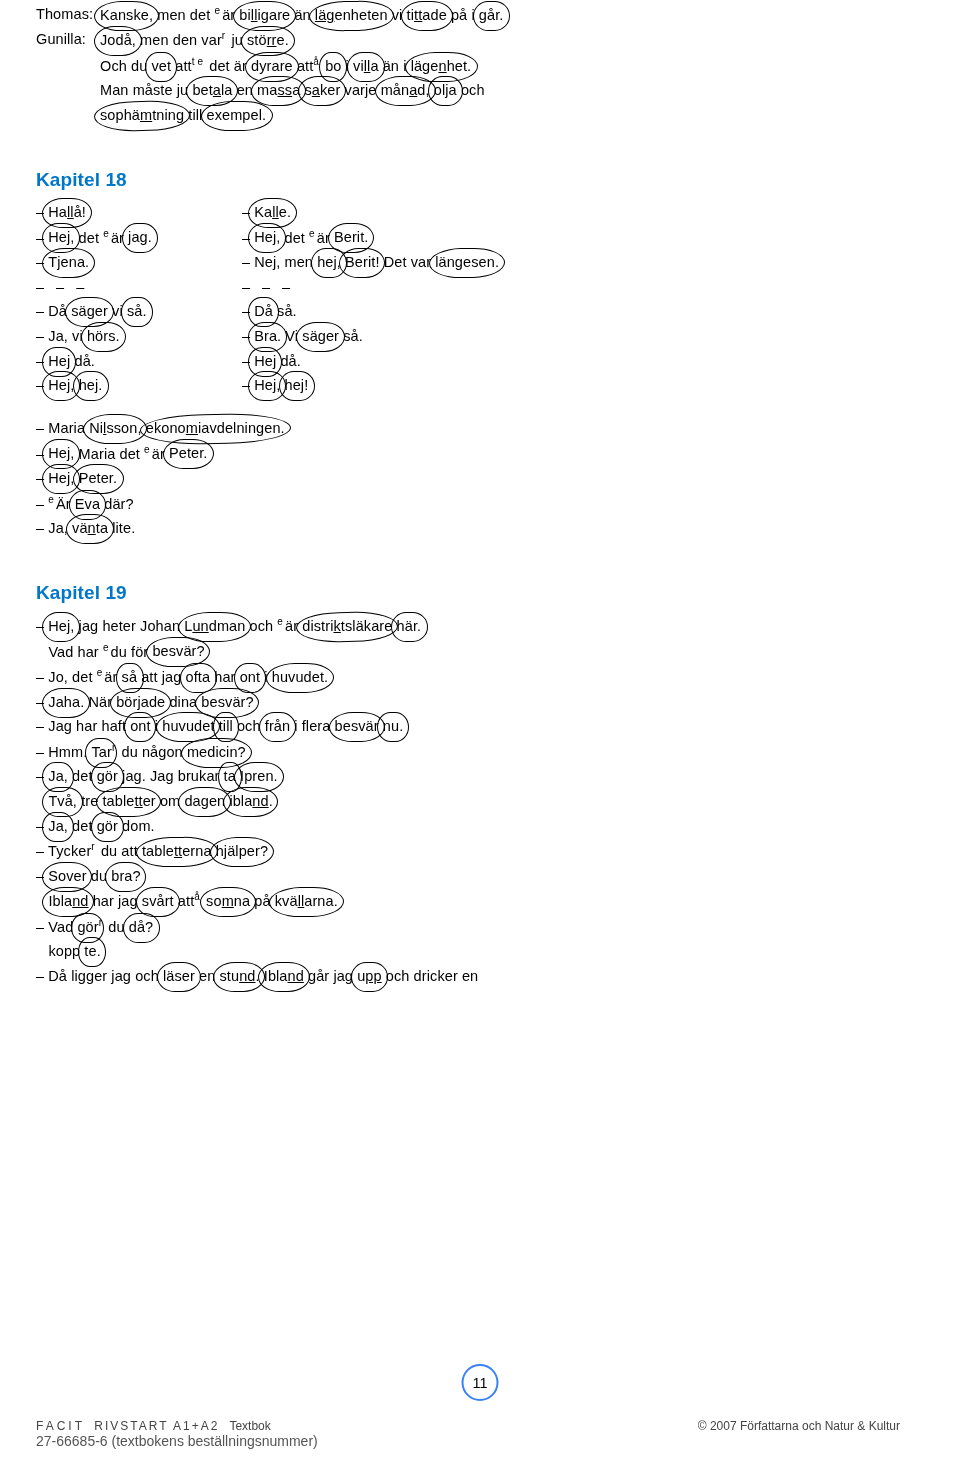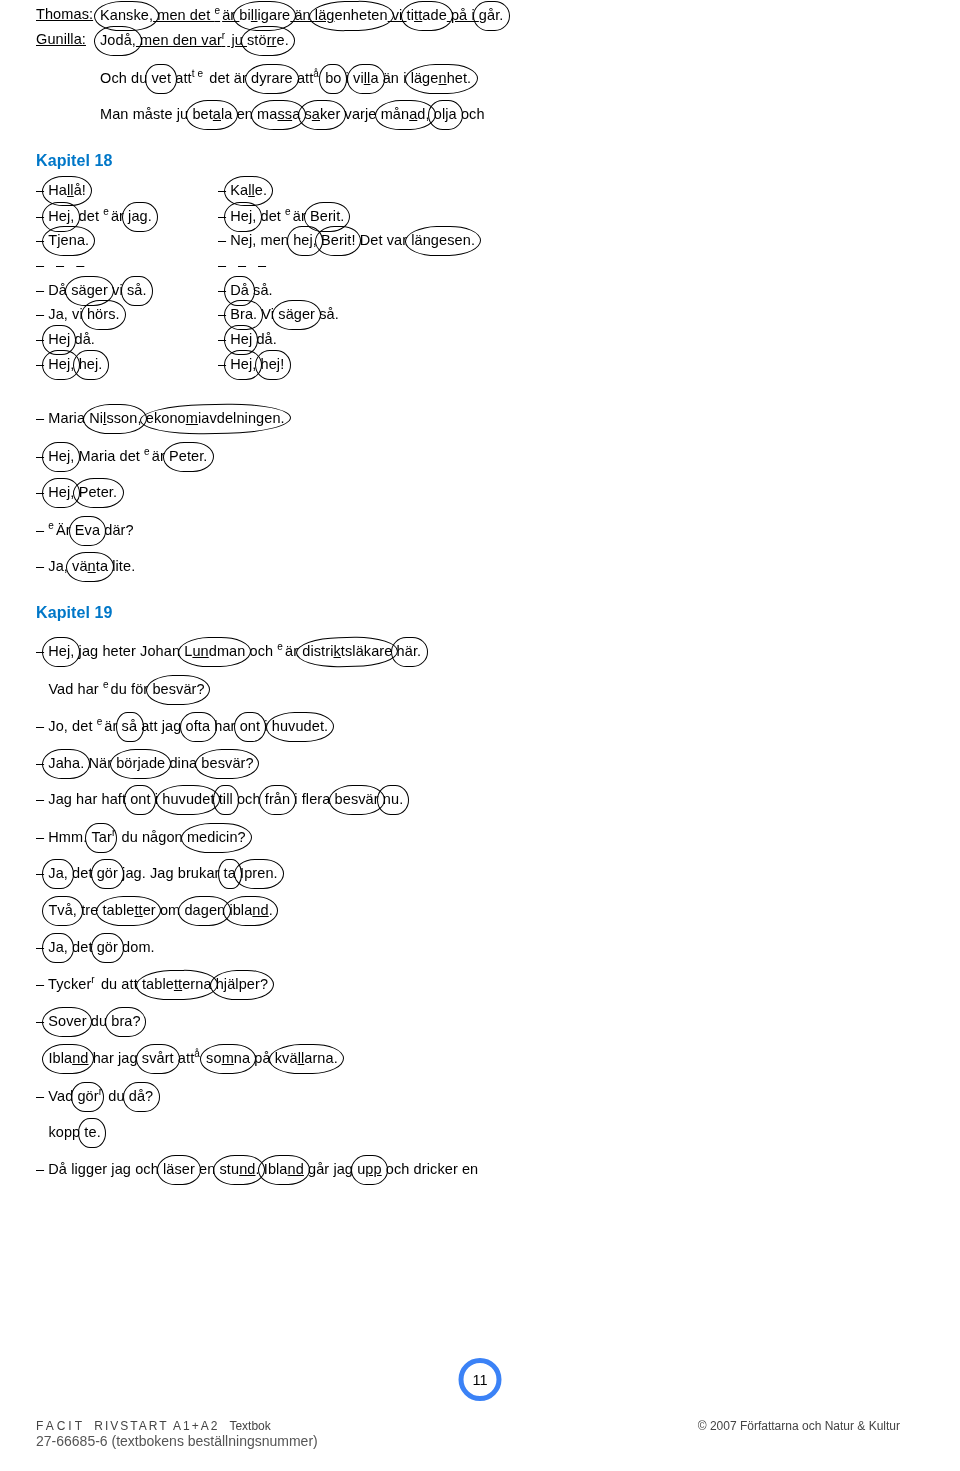--- a/index.html
+++ b/index.html
@@ -20,50 +20,48 @@
   }
   .content {
     padding-top: 2px;
     font-size: 14.5px;
     line-height: 1.7;
     letter-spacing: 0.1px;
   }
   .chapter-heading {
     color: #0077c8;
     font-weight: 700;
-    font-size: 16px;
-    margin-top: 20px;
+    font-size: 19px;
+    margin-top: 36px;
     margin-bottom: 4px;
   }
   .speaker-row {
     display: flex;
-    text-decoration: underline;
   }
   .speaker {
     width: 64px;
     flex: 0 0 64px;
   }
   .dialog-block .line {
     display: block;
-    margin-top: 12px;
   }
   .two-col {
     display: flex;
-    gap: 66px;
+    gap: 90px;
     align-items: flex-start;
   }
   .col .line { display:block; }
   .page-number {
     position: absolute;
     bottom: 70px;
     left: 50%;
     transform: translateX(-50%);
     width: 33px;
     height: 33px;
-    border: 5px solid #3b82f6;
+    border: 2px solid #3b82f6;
     border-radius: 50%;
     font-size: 14.5px;
     display: flex;
     align-items: center;
     justify-content: center;
   }
   .footer {
     position: absolute;
     bottom: 22px;
     left: 36px;
@@ -130,20 +128,23 @@
         <span class="circ">Jodå,</span> men den var<span class="sup">r</span> ju <span class="circ">stö<span class="u">rr</span>e.</span>
       </span>
     </div>
 
     <div class="indent dialog-block">
       <span class="line">
         Och du <span class="circ">vet</span> att<span class="sup">t e</span> det är <span class="circ">dyrare</span> att<span class="sup">å</span> <span class="circ">bo</span> i <span class="circ">vi<span class="u">ll</span>a</span> än i <span class="circ">läge<span class="u">n</span>het.</span>
       </span>
       <span class="line">
         Man måste ju <span class="circ">bet<span class="u">a</span>la</span> en <span class="circ">ma<span class="u">ss</span>a</span> <span class="circ">s<span class="u">a</span>ker</span> varje <span class="circ">mån<span class="u">a</span>d,</span> <span class="circ">olja</span> och
+      </span>
+      <span class="line">
+        <span class="circ">sophä<span class="u">m</span>tning</span> till <span class="circ">exempel.</span>
       </span>
     </div>
 
     <div class="chapter-heading">Kapitel 18</div>
 
     <div class="two-col">
       <div class="col">
         <span class="line">– <span class="circ">Ha<span class="u">ll</span>å!</span></span>
         <span class="line">– <span class="circ">Hej,</span> det <span class="sup">e</span>är <span class="circ">jag.</span></span>
         <span class="line">– <span class="circ">Tjena.</span></span>

